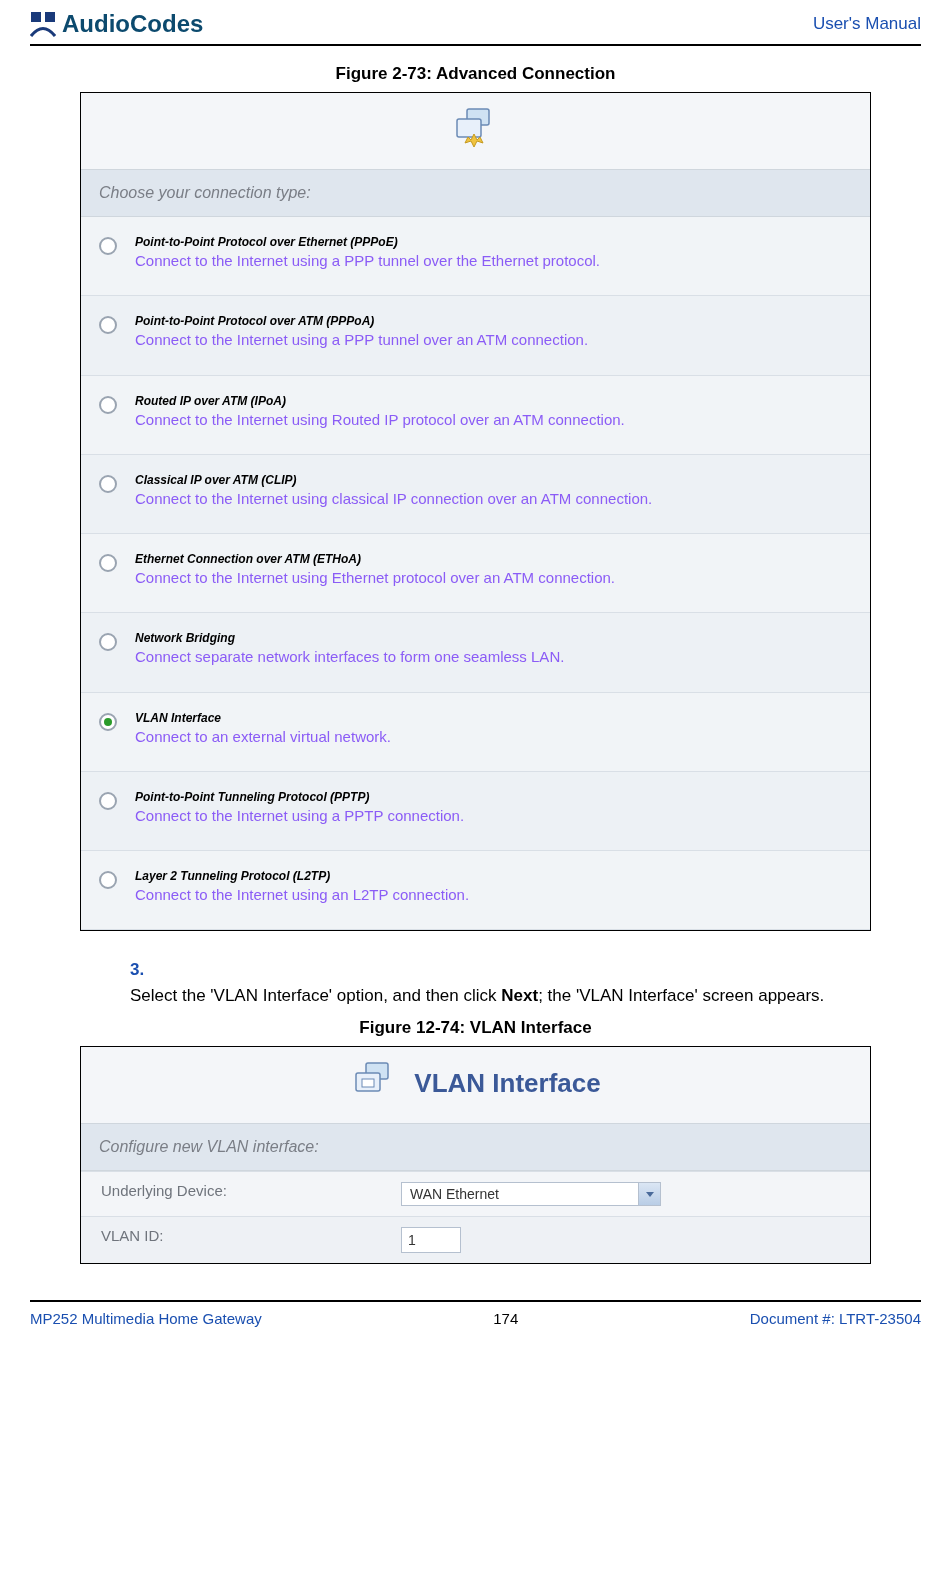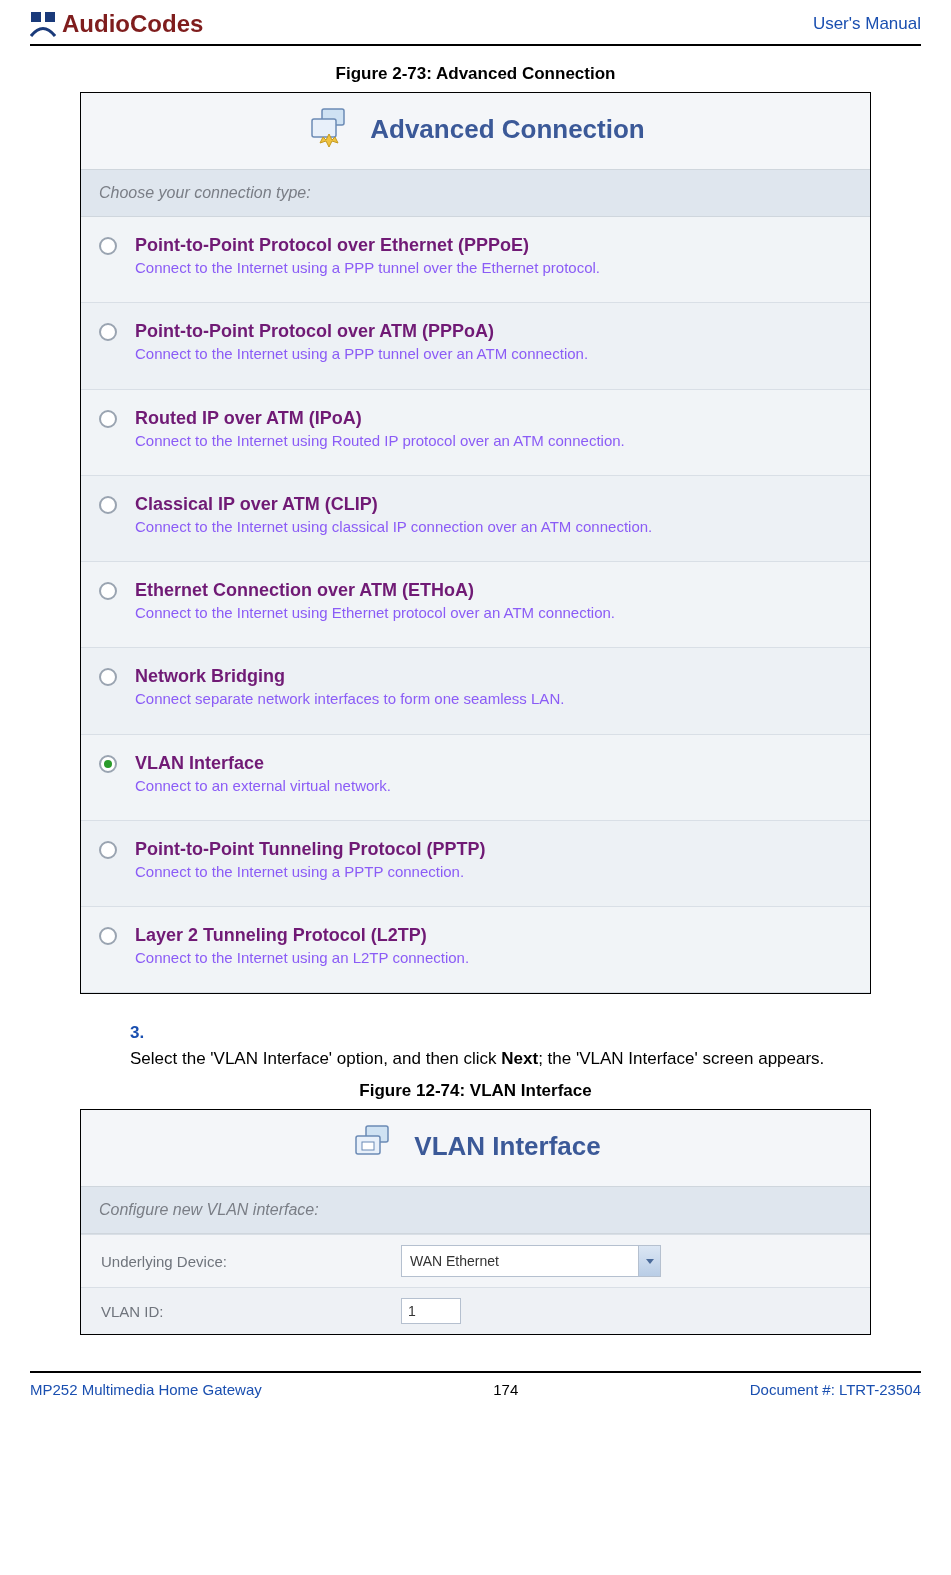--- a/index.html
+++ b/index.html
@@ -26,21 +26,21 @@
     align-items: center;
     gap: 6px;
   }
   .logo-mark {
     width: 26px; height: 26px;
     position: relative;
   }
   .logo-text {
     font-size: 24px;
     font-weight: bold;
-    color: #7f1d1d;
+    color: #0c4a6e;
     text-align: center;
   }
   .manual-label {
     font-size: 17px;
     color: #1a4fb0;
   }
   .figure-caption {
     text-align: center;
     font-weight: bold;
     font-size: 17px;
@@ -98,23 +98,24 @@
     background: #fff;
   }
   .radio-inner {
     width: 8px; height: 8px;
     border-radius: 50%;
   }
   .radio-selected .radio-inner { background: #2a9b2a; }
   .option-text { flex: 1; }
   .option-title {
     font-weight: bold;
-    font-size: 18px;
-    color: #701a75;
+    font-size: 12px;
+    color: #000000;
     margin-bottom: 2px;
+    font-style: italic;
   }
   .option-desc {
     font-size: 15px;
     color: #8b5cf6;
     line-height: 1.35;
   }
   .instruction-block {
     margin: 26px 60px 10px 100px;
     font-size: 17px;
     line-height: 1.5;
@@ -127,33 +128,32 @@
     width: 28px;
     vertical-align: top;
   }
   .instruction-body {
     display: inline-block;
     width: calc(100% - 32px);
     vertical-align: top;
   }
   .form-row {
     display: flex;
-    align-items: center;
     padding: 10px 20px;
     background: #eef1f5;
     border-top: 1px solid #d9dfe6;
     font-size: 15px;
     color: #6f747c;
   }
   .form-row:nth-child(odd){ background:#f3f5f8; }
   .form-label { flex: 0 0 300px; }
   .select-box {
     border: 1px solid #b5c0cf;
     background: #fff;
-    height: 32px;
+    height: 24px;
     width: 260px;
     display: flex;
     align-items: center;
     padding: 0 8px;
     font-size: 14px;
     color: #333;
     position: relative;
   }
   .select-arrow {
     position: absolute;
@@ -213,21 +213,20 @@
 
   <div class="figure-caption">Figure 2-73: Advanced Connection</div>
 
   <div class="screenshot-frame">
     <div class="panel-title-bar">
       <svg class="panel-icon" viewBox="0 0 50 44">
         <rect x="16" y="2" width="22" height="16" rx="2" class="monitor-svg-back" stroke-width="1.5"></rect>
         <rect x="6" y="12" width="24" height="18" rx="2" class="monitor-svg-front" stroke-width="1.5"></rect>
         <polygon points="14,36 17,30 20,33 23,27 26,33 29,30 32,36 26,34 23,40 20,34" class="star-svg" stroke-width="1"></polygon>
       </svg>
-      <span class="panel-title-text">Advanced Connection</span>
     </div>
     <div class="prompt-row">Choose your connection type:</div>
     <div id="options-container">
         <div class="option-row">
           <div class="radio-outer">
             <div class="radio-inner"></div>
           </div>
           <div class="option-text">
             <div class="option-title">Point-to-Point Protocol over Ethernet (PPPoE)</div>
             <div class="option-desc">Connect to the Internet using a PPP tunnel over the Ethernet protocol.</div>

